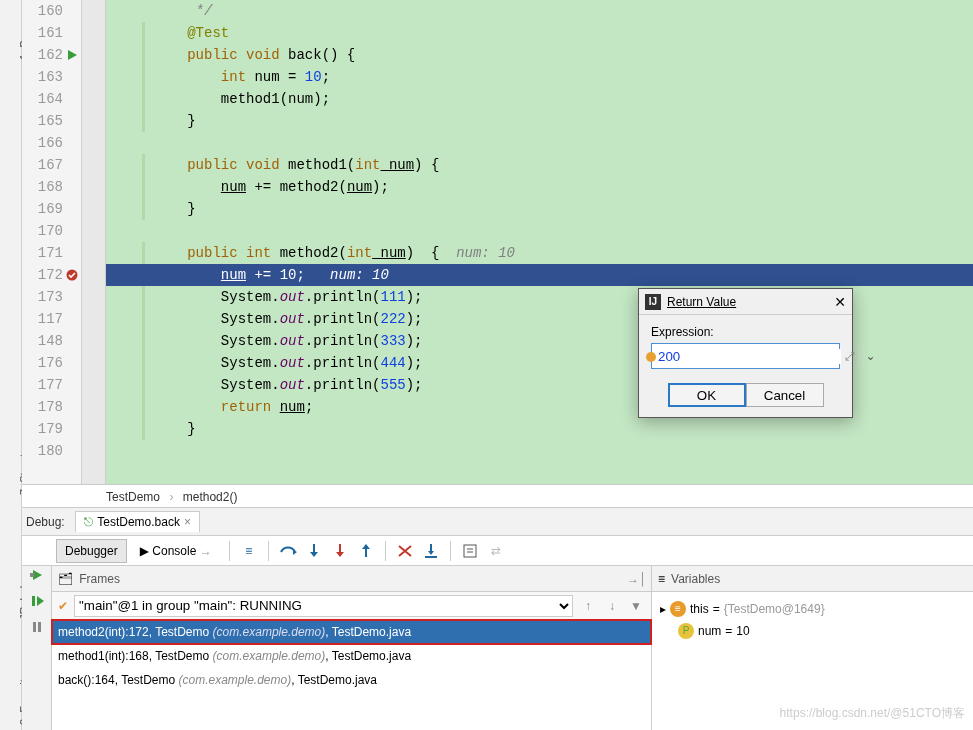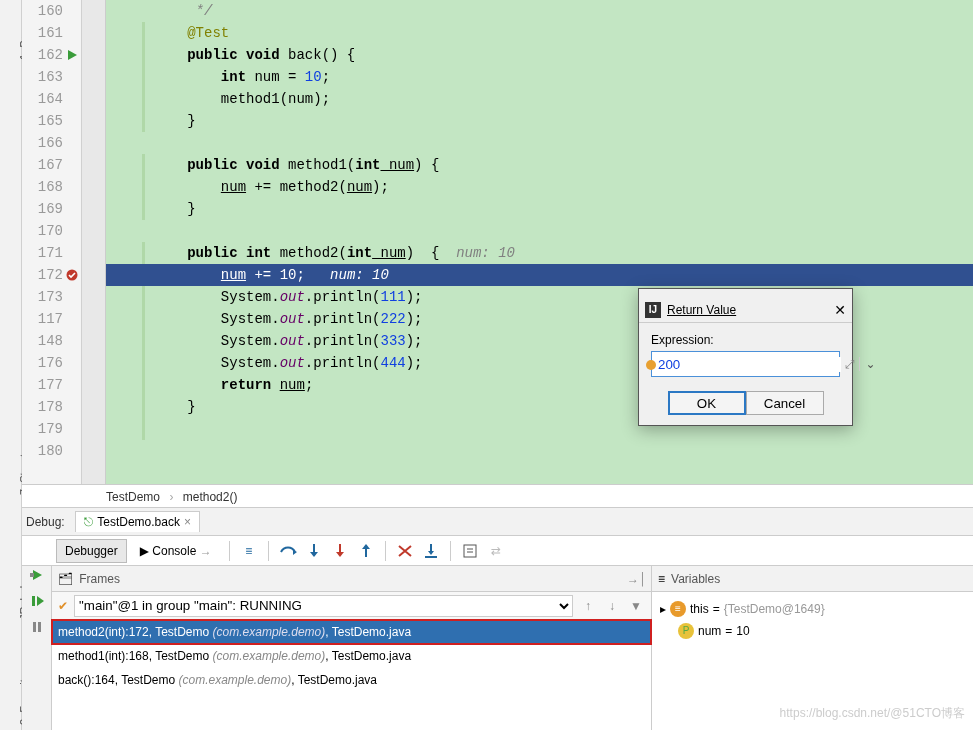--- a/index.html
+++ b/index.html
@@ -16,21 +16,21 @@
 
 .editor { position: absolute; left: 22px; top: 0; right: 0; height: 484px; background: #c3e6c3; font-family: "Consolas","Courier New",monospace; font-size: 14px; }
 .gutter { position: absolute; left: 0; top: 0; width: 60px; height: 100%; background: #f4f4f4; border-right: 1px solid #d0d0d0; text-align: right; color: #999; }
 .gutter-line { height: 22px; line-height: 22px; padding-right: 18px; position: relative; }
 .g-icon { position: absolute; right: 2px; top: 3px; width: 14px; height: 14px; }
 .marker-strip { position: absolute; left: 60px; top: 0; width: 24px; height: 100%; background: #e8e8e8; border-right: 1px solid #ccc; }
 .code-area { position: absolute; left: 84px; top: 0; right: 0; height: 100%; }
 .code-line { height: 22px; line-height: 22px; white-space: pre; padding-left: 14px; }
 .code-line.hl { background: #305090; color: #fff; }
 .code-line.hl .kw,.code-line.hl .num,.code-line.hl .hint,.code-line.hl .fld { color:#fff; }
-.kw { color: #000000; font-weight: bold; }
+.kw { color: #a16207; font-weight: normal; }
 .num { color: #1040e0; }
 .fld { color: #660066; font-style: italic; }
 .ann { color: #808000; }
 .hint { color: #808080; font-style: italic; }
 .cmt { color: #808080; font-style: italic; }
 .ul { text-decoration: underline; }
 .lbbar { position:absolute; left:60px; width:24px; height:22px; }
 .lbbar.green { background:#c3e6c3; border-left:3px solid #b0d8a8;}
 .lbbar.exec { background:#305090; }
 
@@ -73,21 +73,21 @@
 
 .vars { position:absolute; left:652px; top:566px; right:0; bottom:0; background:#fff; }
 .vars .body { padding:6px 8px; }
 .vars .vrow { line-height:22px; display:flex; align-items:center; gap:4px;}
 .vars .ic { width:16px; height:16px; border-radius:50%; display:inline-flex; align-items:center; justify-content:center; font-size:10px; color:#fff;}
 .ic.orange{background:#e89a2b;} .ic.yellow{background:#e8c23a; color:#5a4;}
 .gray{color:#999;}
 
 
 .dialog { position:absolute; left:638px; top:288px; width:215px; background:#f0f0f0; border:1px solid #555; box-shadow:0 4px 16px rgba(0,0,0,.3);}
-.dialog .titlebar { height:26px; display:flex; align-items:center; padding:0 6px; gap:6px; border-bottom:1px solid #ccc;margin-top:8px;}
+.dialog .titlebar { height:26px; display:flex; align-items:center; padding:0 6px; gap:6px; border-bottom:1px solid #ccc;}
 .dialog .titlebar .ico{width:16px;height:16px;background:#333;color:#fff;display:flex;align-items:center;justify-content:center;font-size:10px;font-weight:bold;}
 .dialog .titlebar .t{font-size:12px;text-decoration:underline;}
 .dialog .titlebar .close{margin-left:auto;cursor:pointer;font-size:14px;}
 .dialog .content{padding:10px 12px;}
 .dialog label{font-size:12px;}
 .dialog .combo{display:flex;align-items:center;border:1px solid #4a90d9;background:#fff;margin-top:4px;height:26px;position:relative;}
 .dialog .combo .bullet{position:absolute;left:-6px;top:8px;width:10px;height:10px;border-radius:50%;background:#e8a030;}
 .dialog .combo input{flex:1;border:none;outline:none;padding:0 6px;color:#1040e0;font-family:inherit;}
 .dialog .combo .exp{color:#888;padding:0 4px;cursor:pointer;}
 .dialog .combo .dd{border-left:1px solid #ccc;padding:0 6px;color:#555;cursor:pointer;}
@@ -166,20 +166,21 @@
     <div class="code-line">        <span class="kw">public</span> <span class="kw">void</span><span> method1(</span><span class="kw">int</span><span class="ul"> num</span><span>) {</span></div>
     <div class="code-line">            <span class="ul">num</span><span> += method2(</span><span class="ul">num</span><span>);</span></div>
     <div class="code-line">        <span>}</span></div>
     <div class="code-line"></div>
     <div class="code-line">        <span class="kw">public</span> <span class="kw">int</span><span> method2(</span><span class="kw">int</span><span class="ul"> num</span><span>)  {  </span><span class="hint">num: 10</span></div>
     <div class="code-line hl">            <span class="ul">num</span><span> += </span><span class="num">10</span><span>;   </span><span class="hint">num: 10</span></div>
     <div class="code-line">            <span>System.</span><span class="fld">out</span><span>.println(</span><span class="num">111</span><span>);</span></div>
     <div class="code-line">            <span>System.</span><span class="fld">out</span><span>.println(</span><span class="num">222</span><span>);</span></div>
     <div class="code-line">            <span>System.</span><span class="fld">out</span><span>.println(</span><span class="num">333</span><span>);</span></div>
     <div class="code-line">            <span>System.</span><span class="fld">out</span><span>.println(</span><span class="num">444</span><span>);</span></div>
+    <div class="code-line">            <span>System.</span><span class="fld">out</span><span>.println(</span><span class="num">555</span><span>);</span></div>
     <div class="code-line">            <span class="kw">return</span><span> </span><span class="ul">num</span><span>;</span></div>
     <div class="code-line">        <span>}</span></div>
     <div class="code-line"></div>
   </div>
 </div>
 
 <div class="breadcrumb">
   <span>TestDemo</span>
   <span class="sep">›</span>
   <span>method2()</span>

